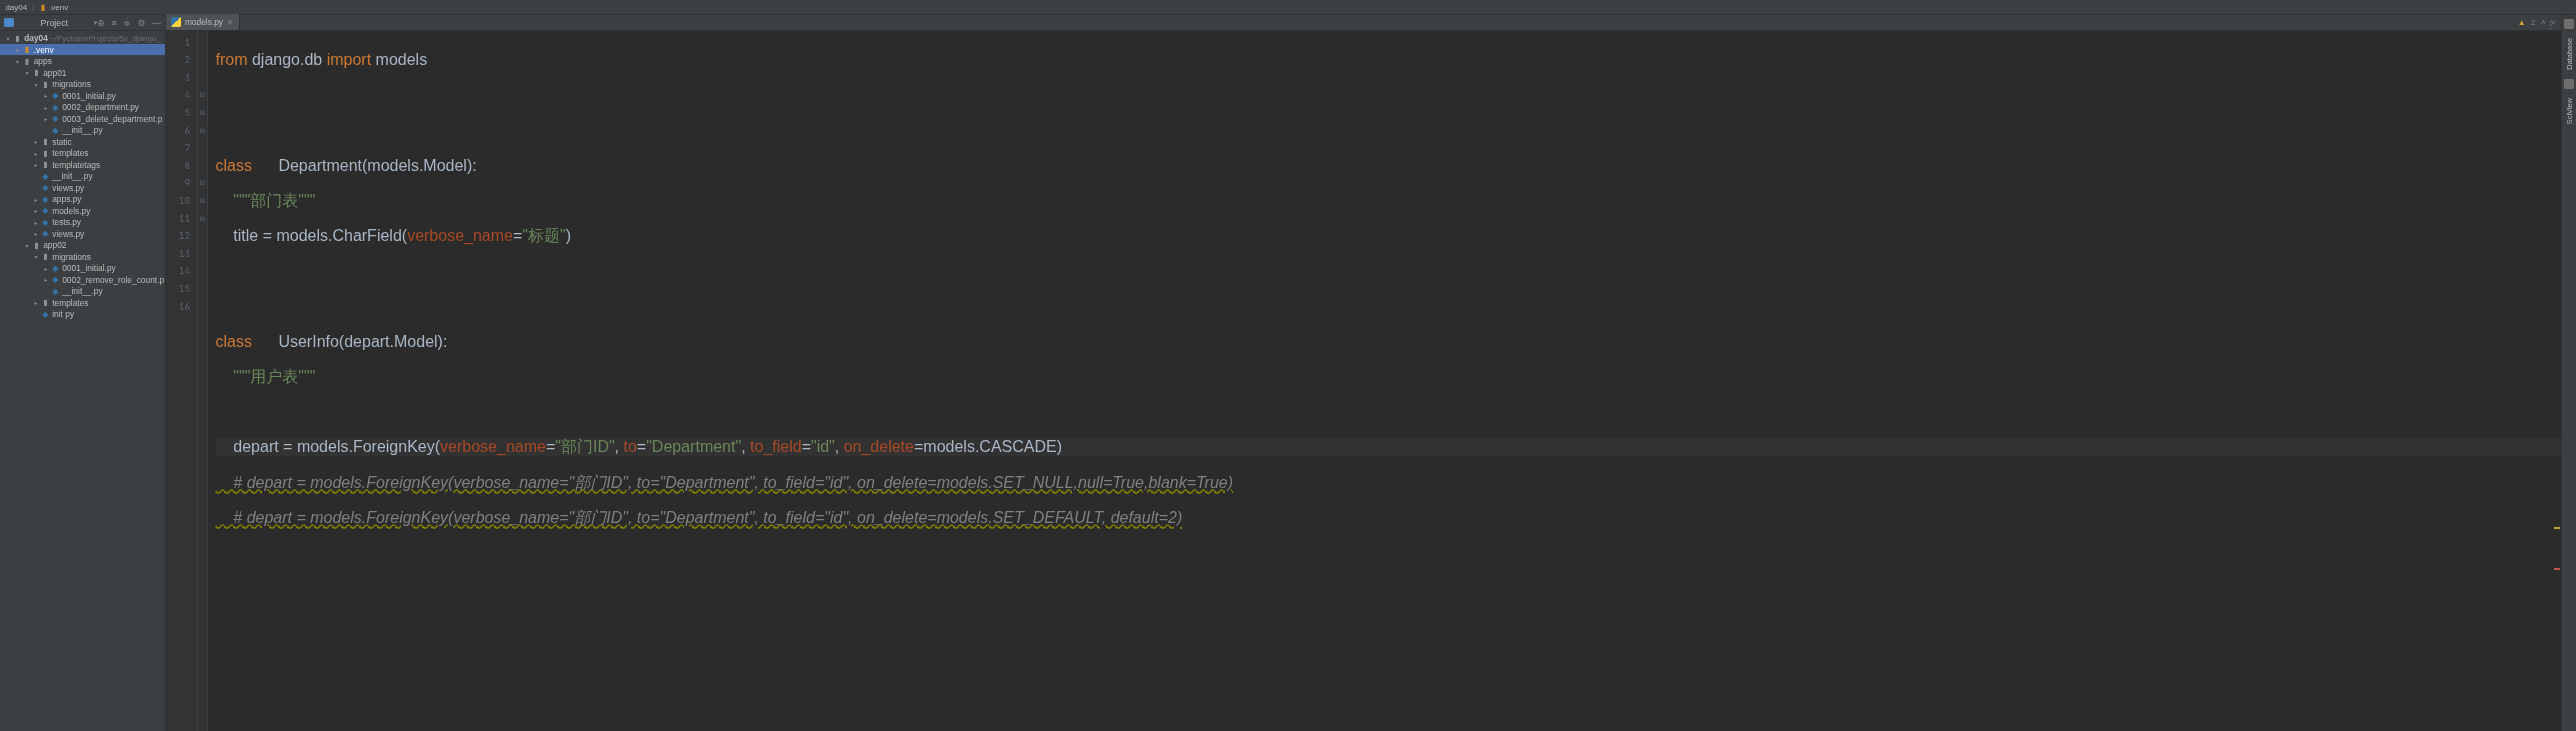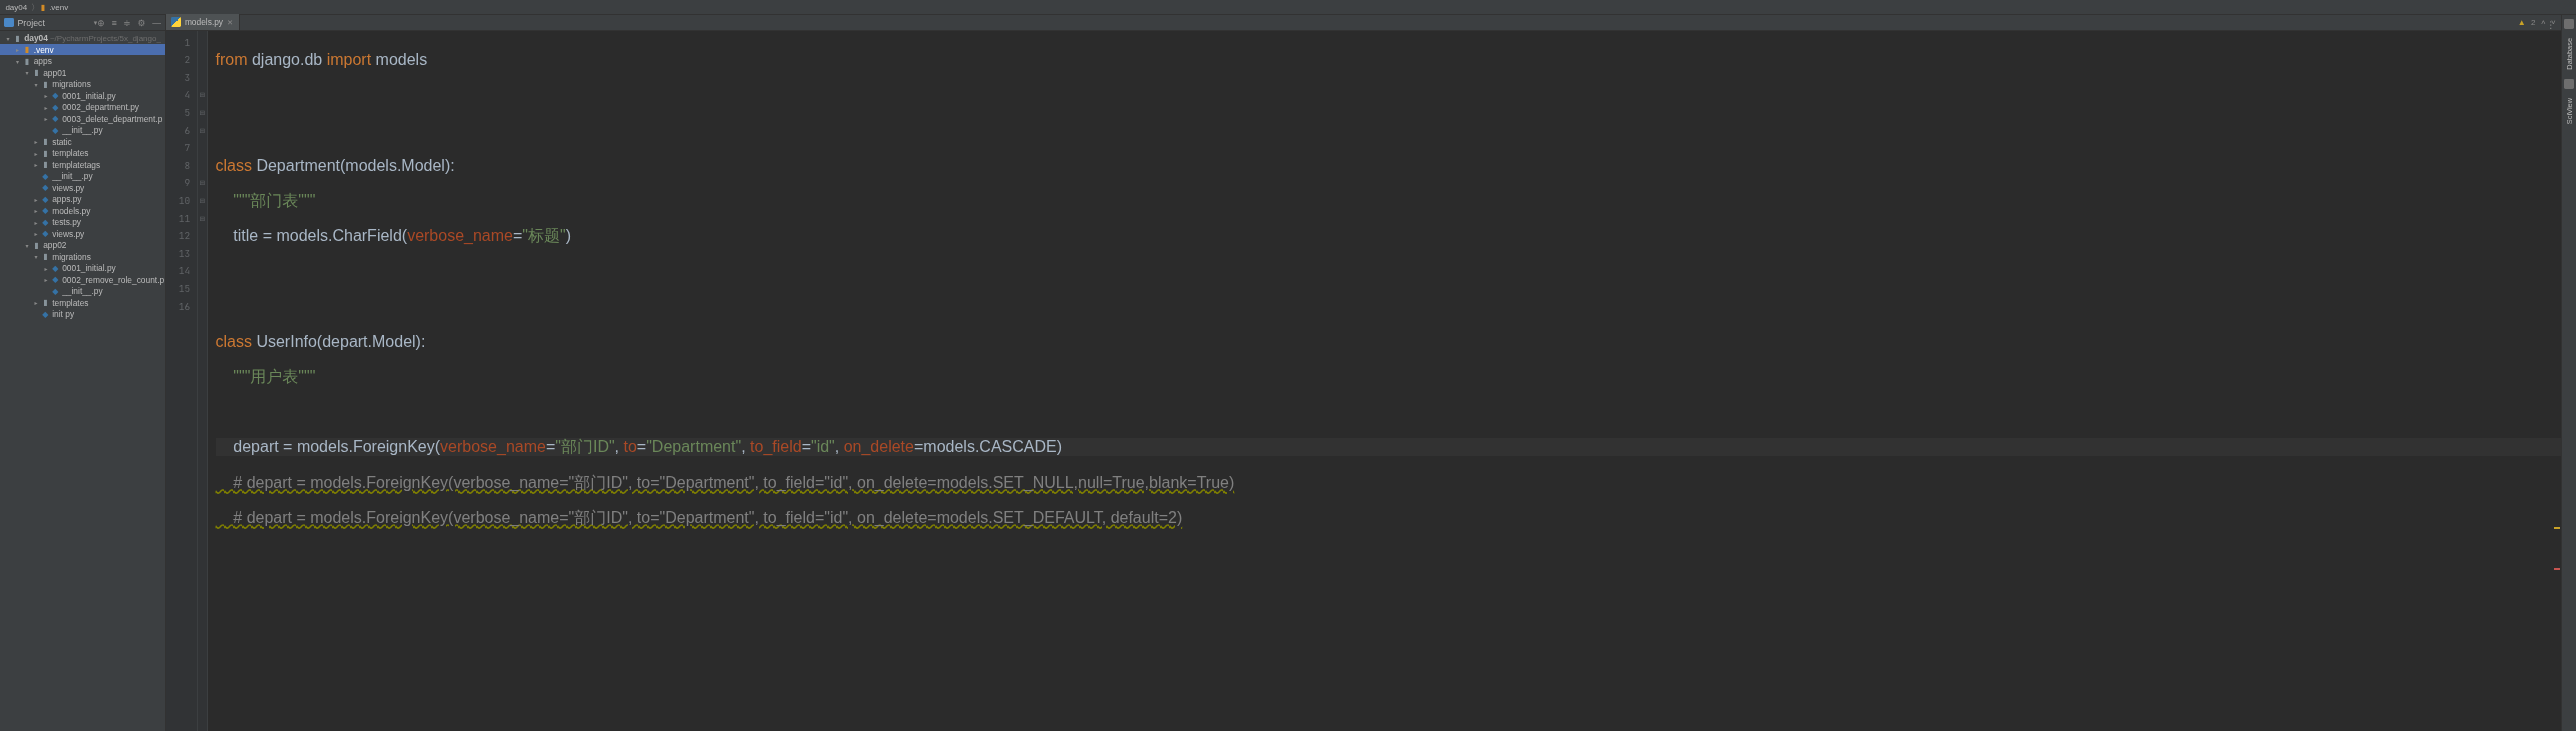--- a/index.html
+++ b/index.html
@@ -9,21 +9,21 @@
 .breadcrumb { height: 15px; background: #3c3f41; border-bottom: 0.7px solid #323232; display: flex; align-items: center; padding-left: 2.7px; font-size: 8px; color: #bbb; }
 .breadcrumb .crumb { padding: 0 2.7px; }
 .breadcrumb .sep { color: #888; padding: 0 1.4px; }
 .breadcrumb .folder-icon { color: #d28b26; margin-right: 1.4px; }
 
 
 .main { display: flex; height: calc(100% - 15px); }
 
 
 .sidebar { width: 166px; background: #3c3f41; border-right: 0.7px solid #323232; display: flex; flex-direction: column; }
-.sidebar-header { height: 16px; display: flex; align-items: center; padding: 0 4px; border-bottom: 0.7px solid #323232; }
+.sidebar-header { height: 16px; display: flex; align-items: center; padding: 0 4px; border-bottom: 0.7px solid #323232; text-align: center; }
 .sidebar-header .proj-icon { width: 9.5px; height: 9.5px; background: #4a88c7; border-radius: 1.4px; margin-right: 4px; display:inline-block; }
 .sidebar-header .title { flex: 1; color: #bbb; font-size: 8.8px; }
 .sidebar-header .chev { color: #888; font-size: 6.8px; margin-left: 2.7px; }
 .sidebar-header .tools { display: flex; gap: 6.8px; color: #888; font-size: 8.8px; }
 .sidebar-header .tools span { cursor: pointer; }
 
 .tree { flex: 1; overflow: auto; padding-top: 1.4px; }
 .tree-row { height: 11.5px; display: flex; align-items: center; white-space: nowrap; font-size: 8.4px; color: #bbb; cursor: pointer; }
 .tree-row.selected { background: #4b6eaf; color: #fff; }
 .tree-row .arrow { width: 8px; text-align: center; color: #888; font-size: 6px; }
@@ -56,22 +56,22 @@
 .fold-gutter .fm { height: 17.6px; line-height: 17.6px; text-align: center; color: #606366; font-size: 6.8px; }
 
 .code { flex: 1; padding: 2.7px 0 0 8px; font-family: "JetBrains Mono","Consolas",monospace; font-size: 16px; line-height: 17.6px; white-space: pre; color: #a9b7c6; position: relative; }
 .code .line { height: 17.6px; position: relative; }
 .code .line.hl { background: #323232; }
 .kw { color: #cc7832; }
 .str { color: #6a8759; }
 .docstr { color: #6a8759; font-style: normal; }
 .param { color: #aa4926; }
 .comment { color: #808080; }
-.wavy { text-decoration: underline wavy #808000; }
-.cls { color: #a9b7c6; }
+.wavy { text-decoration: underline wavy #808000; font-style: italic; }
+.cls { color: #a9b7c6; margin-left: 22px; }
 
 .ed-topright { position: absolute; top: 2.7px; right: 5.4px; display: flex; align-items: center; gap: 5.4px; color: #888; font-size: 8px; z-index: 5; }
 .ed-topright .warn-ico { color: #c9a227; }
 .ed-topright .nav { color: #888; cursor: pointer; }
 
 .right-rail { width: 15px; background: #3c3f41; border-left: 0.7px solid #323232; display: flex; flex-direction: column; align-items: center; padding-top: 4px; gap: 9.5px; }
 .right-rail .vtxt { writing-mode: vertical-rl; transform: rotate(180deg); font-size: 7.4px; color: #bbb; cursor: pointer; }
 .right-rail .ricon { width: 9.5px; height: 9.5px; background: #6e6e6e; border-radius: 1.4px; }
 
 .editor-marks { position: absolute; right: 1.4px; top: 20px; width: 5.4px; height: calc(100% - 20px); }

